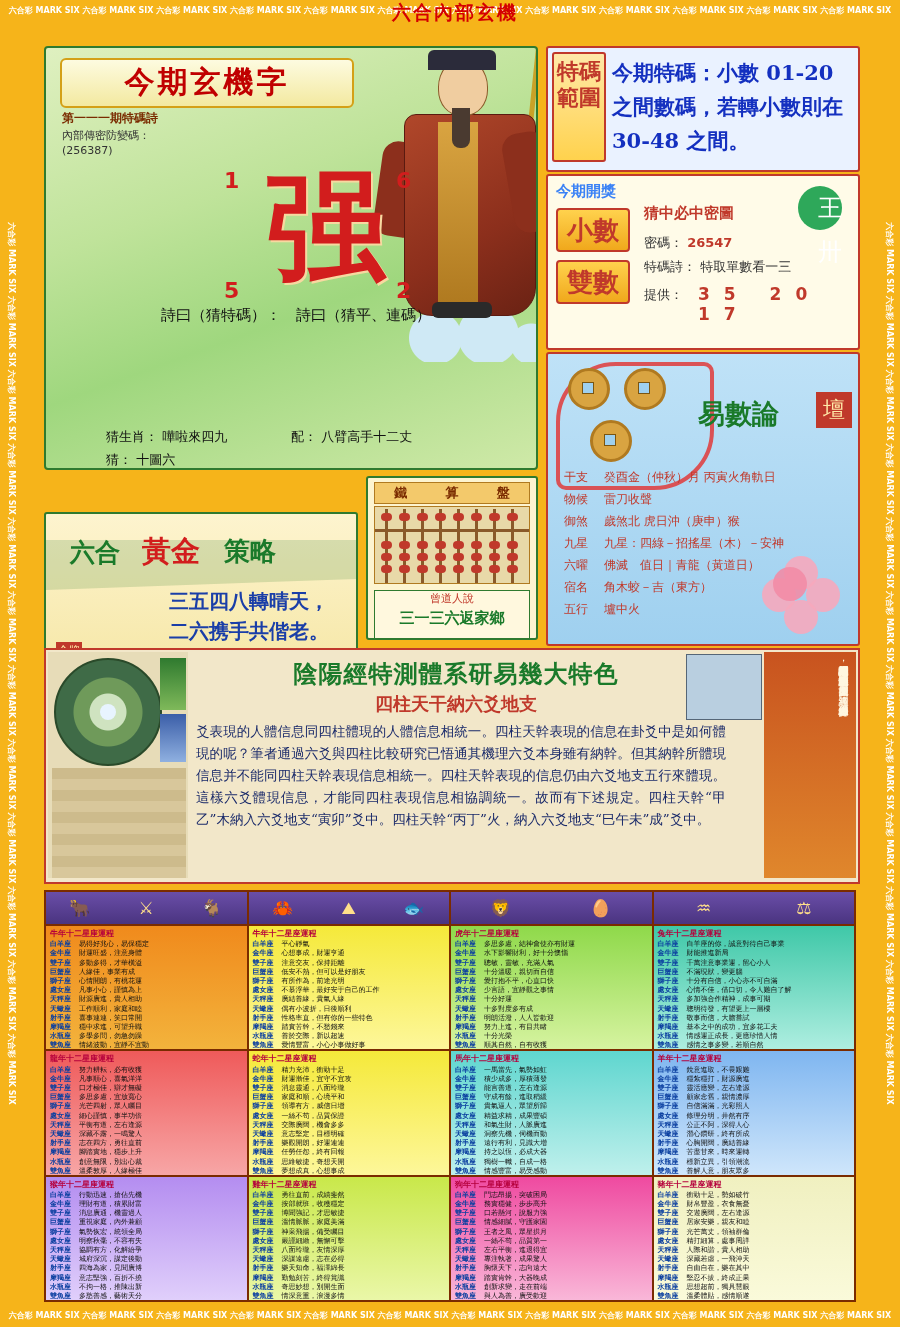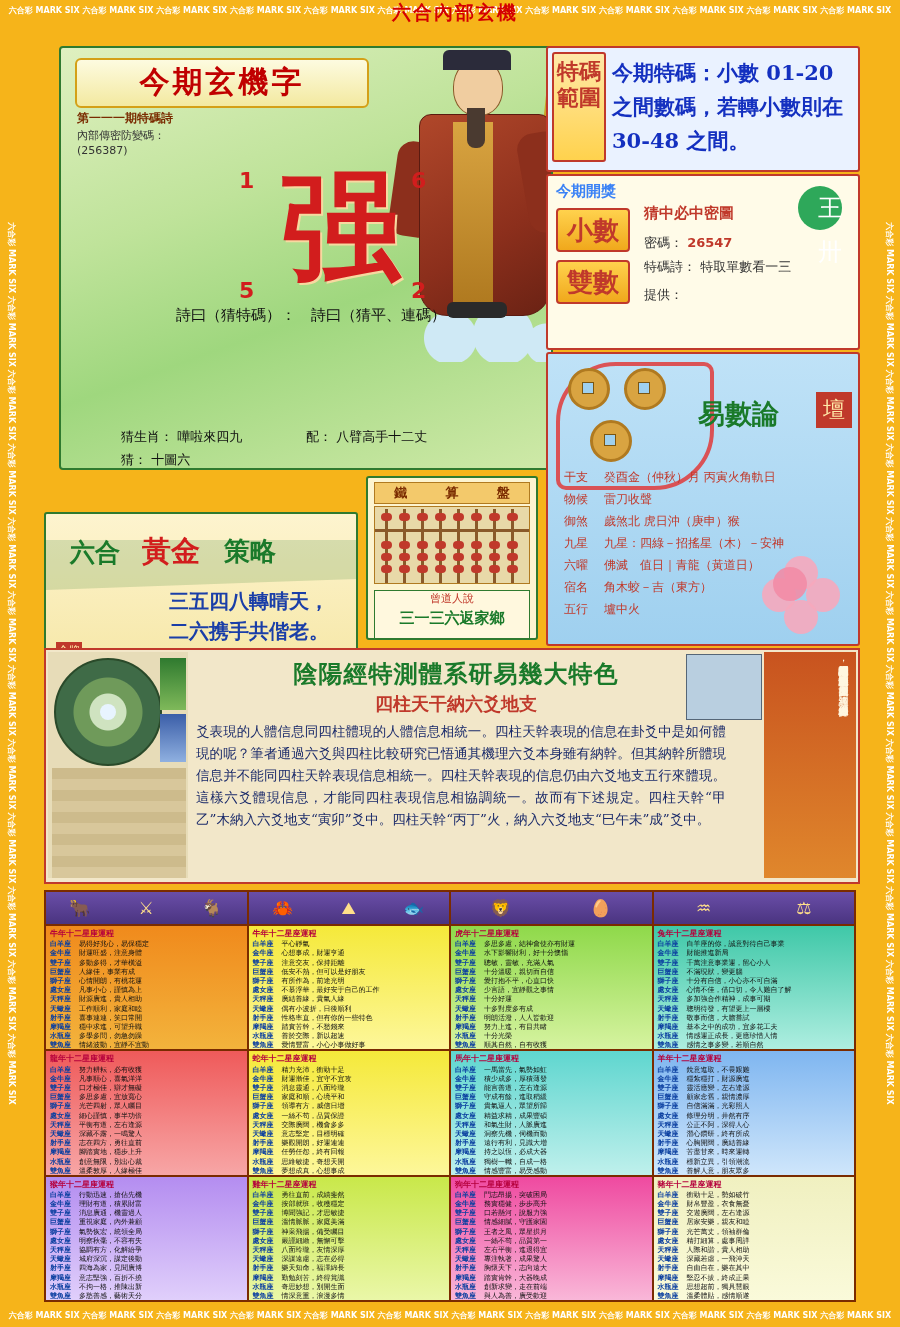--- a/index.html
+++ b/index.html
@@ -26,21 +26,21 @@
   .masthead{position:absolute;left:330px;top:0px;width:250px;height:24px;line-height:24px;
             text-align:center;color:#d40000;font-weight:bold;font-size:19px;
             font-family:"DejaVu Serif","Liberation Serif",serif;letter-spacing:2px;}
 
   
   .content{position:absolute;left:22px;top:24px;width:856px;height:1279px;}
 
   
   .panel-xuanji{position:absolute;left:22px;top:22px;width:490px;height:420px;
     background:linear-gradient(160deg,#dff0c0 0%,#bfe39a 35%,#9fd77e 60%,#cfe9a8 100%);
-    border:2px solid #2f7a2f;border-radius:4px;overflow:hidden;margin-left:15px;}
+    border:2px solid #2f7a2f;border-radius:4px;overflow:hidden;}
   .xj-title{position:absolute;left:14px;top:10px;width:290px;height:46px;
     background:linear-gradient(#fdfbe0,#f3e9a0);border:2px solid #d4a017;border-radius:6px;
     color:#c00000;font-size:30px;font-weight:bold;line-height:44px;text-align:center;
     font-family:"DejaVu Serif","Liberation Serif",serif;letter-spacing:3px;}
   .xj-sub{position:absolute;left:16px;top:62px;font-size:12px;color:#7a2b00;font-weight:bold;}
   .xj-note{position:absolute;left:16px;top:80px;font-size:11px;color:#333;line-height:15px;}
   .xj-big{position:absolute;left:175px;top:95px;width:210px;height:170px;
     color:#d21d1d;font-size:120px;font-weight:bold;line-height:165px;text-align:center;
     font-family:"DejaVu Serif","Liberation Serif",serif;text-shadow:2px 2px 0 #f7d9a0;}
   .xj-n{position:absolute;color:#d21d1d;font-size:22px;font-weight:bold;}
@@ -281,20 +281,21 @@
       <div class="draw-seal">王卅</div>
       <div class="draw-line draw-l1">
         <span>密碼：</span>
         <span class="draw-code">26547</span>
       </div>
       <div class="draw-line draw-l2">
         <span>特碼詩：</span>
         <span>特取單數看一三</span>
       </div>
       <div class="draw-line draw-l3">提供：</div>
+      <div class="draw-nums">35 20 17</div>
     </div>
 
     <div class="panel-forum">
       <div class="ribbon"></div>
       <div class="coin coin1"></div>
       <div class="coin coin2"></div>
       <div class="coin coin3"></div>
       <div class="forum-title">易數論</div>
       <div class="forum-seal">壇</div>
       <div class="forum-rows">

